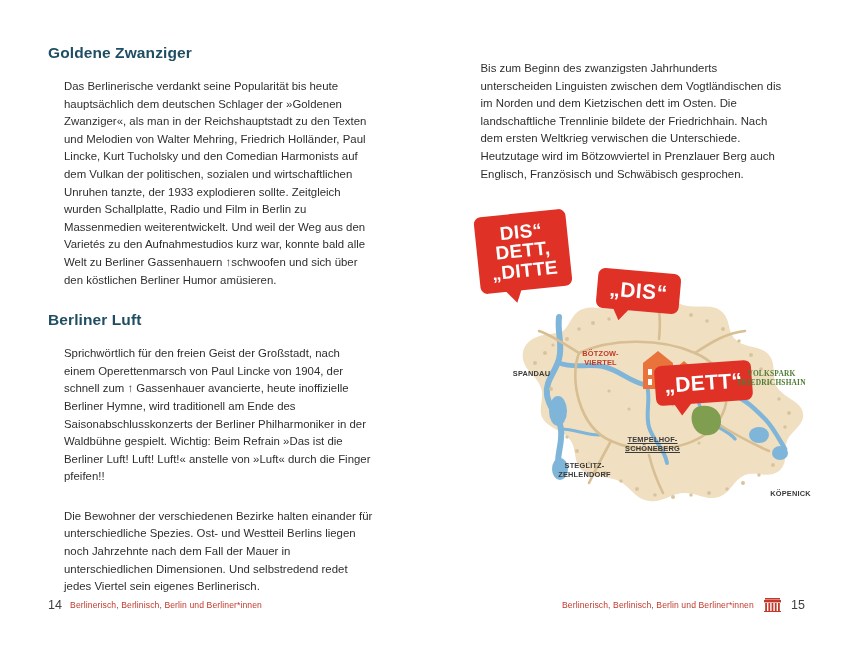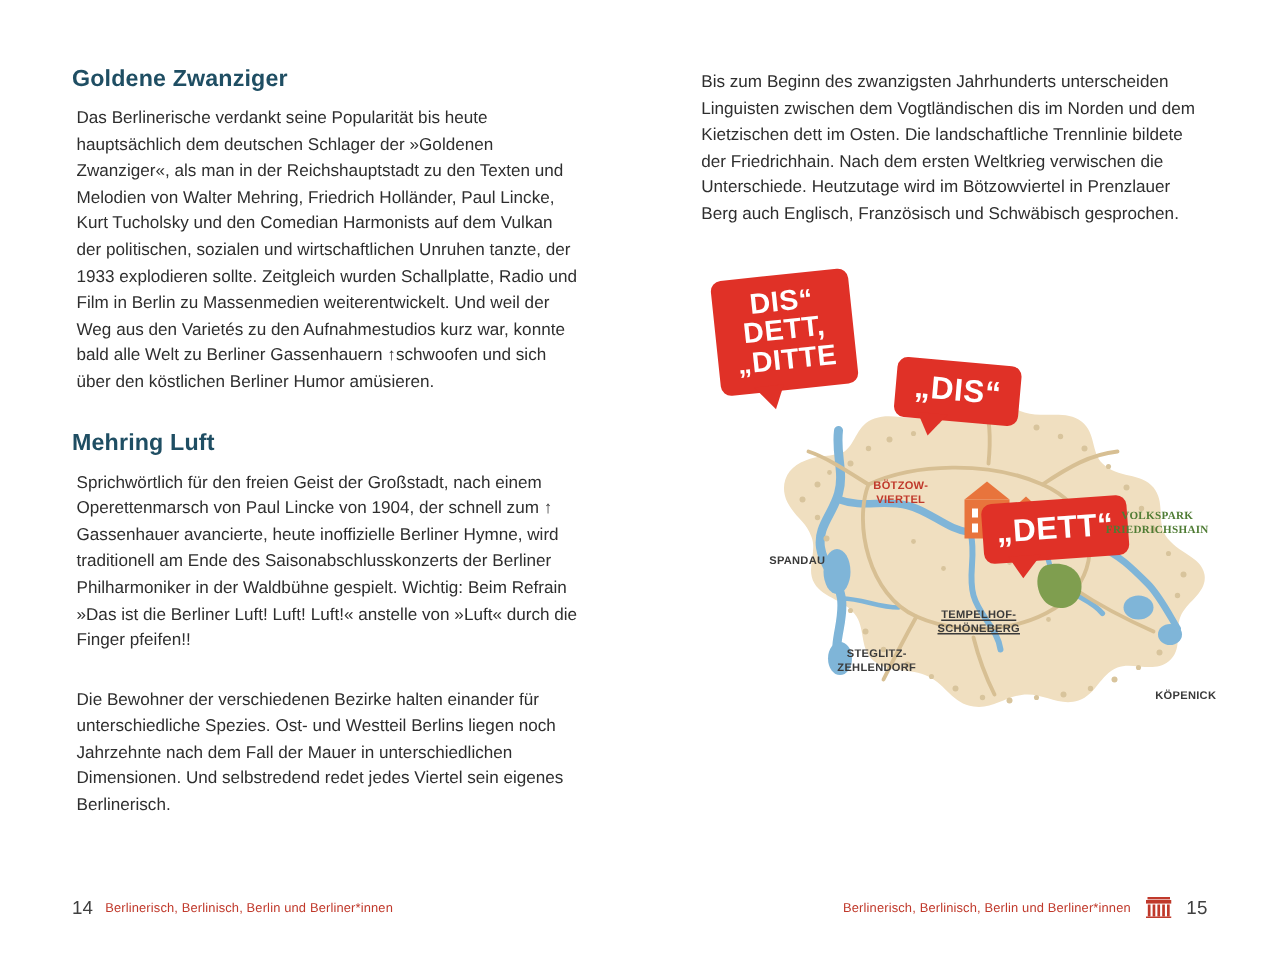--- a/index.html
+++ b/index.html
@@ -40,21 +40,21 @@
     color: #1f4e63;
     margin: 0 0 9px 0;
     letter-spacing: 0.1px;
   }
   .section + .section {
     margin-top: 22px;
   }
   p.body {
     font-size: 11.4px;
     line-height: 17.6px;
-    margin: 3px;
+    margin: 16px;
     color: #2e2e2e;
     text-align: left;
     letter-spacing: 0.01px;
   }
 
   
   .footer {
     position: absolute;
     bottom: 36px;
     font-size: 8.6px;
@@ -187,21 +187,21 @@
 <div class="spread">
 
   <div class="page page-left">
 
     <div class="section">
       <h2 class="section-title">Goldene Zwanziger</h2>
       <p class="body">Das Berlinerische verdankt seine Popularität bis heute hauptsächlich dem deutschen Schlager der »Goldenen Zwanziger«, als man in der Reichshauptstadt zu den Texten und Melodien von Walter Mehring, Friedrich Holländer, Paul Lincke, Kurt Tucholsky und den Comedian Harmonists auf dem Vulkan der politischen, sozialen und wirtschaftlichen Unruhen tanzte, der 1933 explodieren sollte. Zeitgleich wurden Schallplatte, Radio und Film in Berlin zu Massenmedien weiterentwickelt. Und weil der Weg aus den Varietés zu den Aufnahmestudios kurz war, konnte bald alle Welt zu Berliner Gassenhauern ↑schwoofen und sich über den köstlichen Berliner Humor amüsieren.</p>
     </div>
 
     <div class="section">
-      <h2 class="section-title">Mehring Luft</h2>
+      <h2 class="section-title">Berliner Luft</h2>
       <p class="body">Sprichwörtlich für den freien Geist der Großstadt, nach einem Operettenmarsch von Paul Lincke von 1904, der schnell zum ↑ Gassenhauer avancierte, heute inoffizielle Berliner Hymne, wird traditionell am Ende des Saisonabschlusskonzerts der Berliner Philharmoniker in der Waldbühne gespielt. Wichtig: Beim Refrain »Das ist die Berliner Luft! Luft! Luft!« anstelle von »Luft« durch die Finger pfeifen!!</p>
     </div>
 
     <div class="section">
       <p class="body">Die Bewohner der verschiedenen Bezirke halten einander für unterschiedliche Spezies. Ost- und Westteil Berlins liegen noch Jahrzehnte nach dem Fall der Mauer in unterschiedlichen Dimensionen. Und selbstredend redet jedes Viertel sein eigenes Berlinerisch.</p>
     </div>
 
     <div class="footer footer-left">
       <span class="folio">14</span>
       <span class="footer-text">Berlinerisch, Berlinisch, Berlin und Berliner*innen</span>
@@ -351,21 +351,21 @@
 
       <div class="bubble bubble-3">
         <span>„</span><span>DETT</span><span>“</span>
         <span class="tail"></span>
       </div>
 
       <div class="map-label lbl-red" style="left:66px; top:136px; width:58px;">BÖTZOW-
 VIERTEL</div>
       <div class="map-label lbl-green" style="left:226px; top:156px; width:80px;font-family:Liberation Serif, serif;">VOLKSPARK
 FRIEDRICHSHAIN</div>
-      <div class="map-label lbl-dark" style="left:-4px; top:186px; width:60px;text-align:center;">SPANDAU</div>
+      <div class="map-label lbl-dark" style="left:-4px; top:156px; width:60px;text-align:center;">SPANDAU</div>
       <div class="map-label lbl-dark" style="left:110px; top:222px; width:74px;text-decoration:underline;">TEMPELHOF-
 SCHÖNEBERG</div>
       <div class="map-label lbl-dark" style="left:44px; top:248px; width:70px;">STEGLITZ-
 ZEHLENDORF</div>
       <div class="map-label lbl-dark" style="left:254px; top:276px; width:62px;">KÖPENICK</div>
     </div>
 
     <div class="footer footer-right">
       <span class="footer-text">Berlinerisch, Berlinisch, Berlin und Berliner*innen</span>
       <span class="gate-icon">

